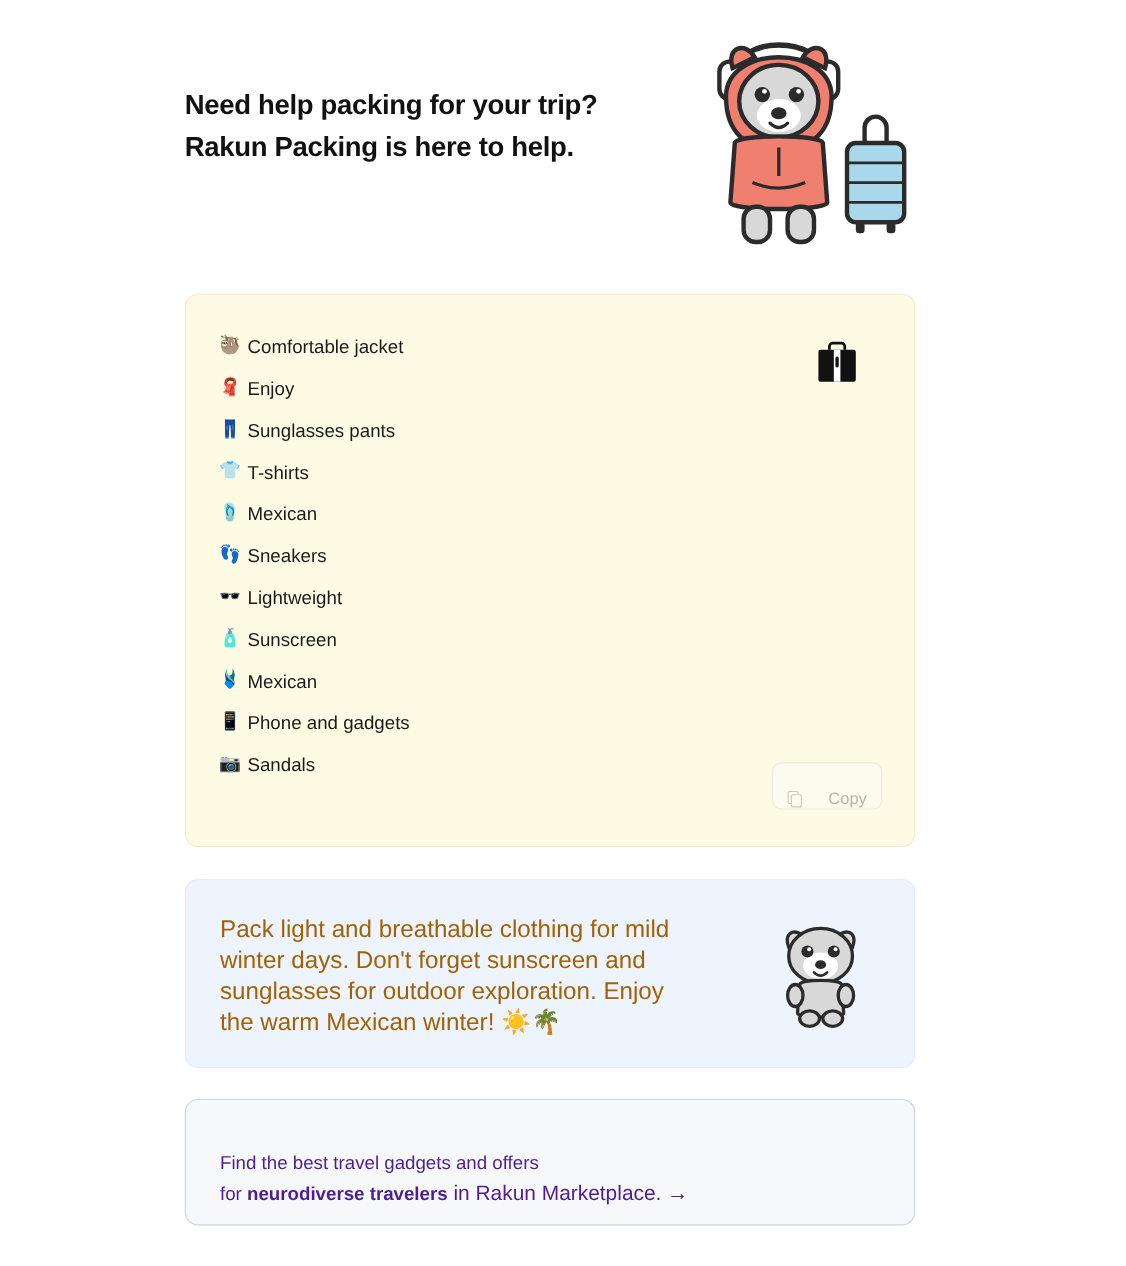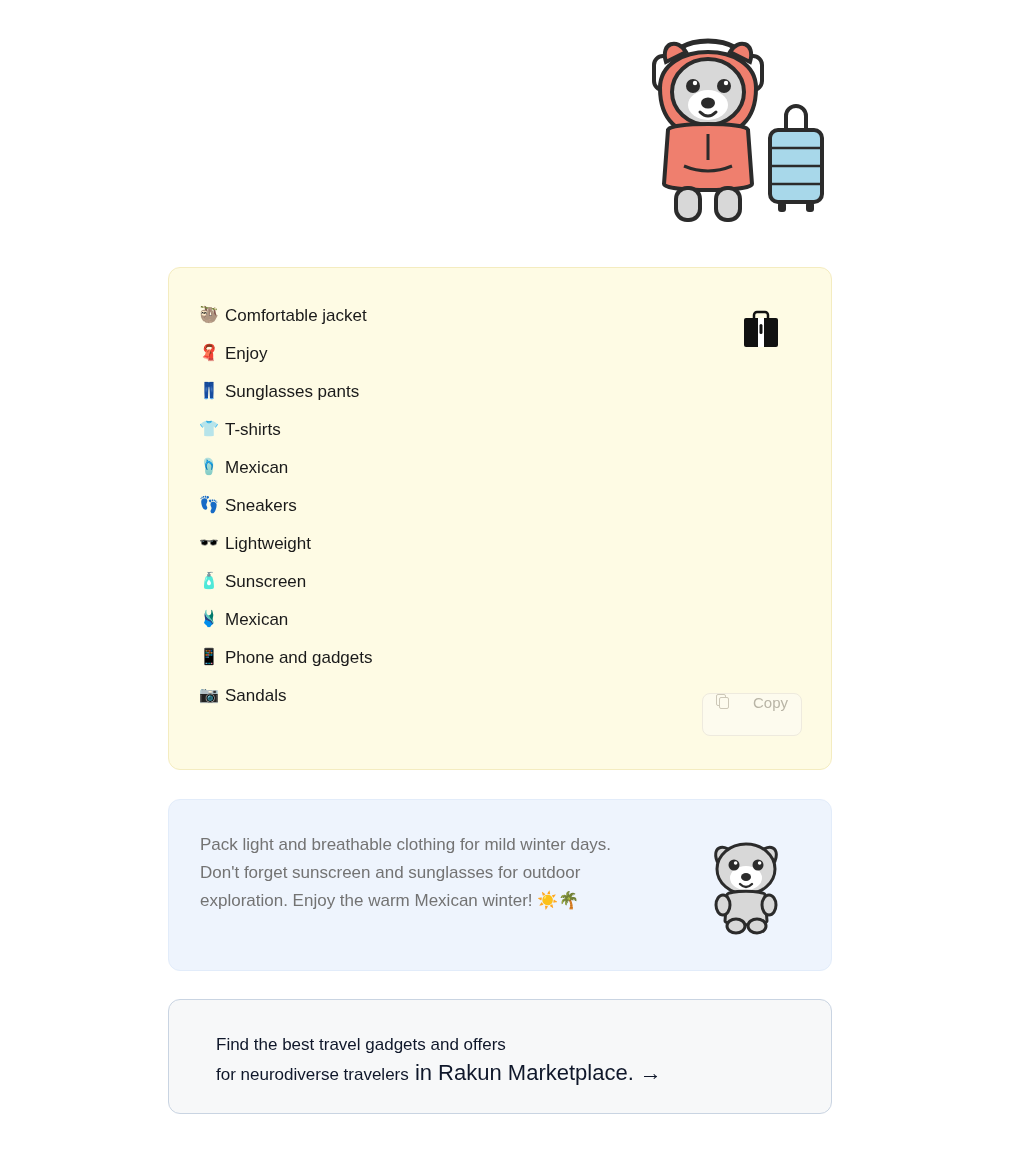--- a/index.html
+++ b/index.html
@@ -104,21 +104,21 @@
     position: absolute;
     right: 29px;
     bottom: 33px;
     width: 100px;
     height: 43px;
     box-sizing: border-box;
     border: 1px solid #eeeade;
     border-radius: 8px;
     background: #fdfbee;
     display: flex;
-    align-items: flex-start;
+    align-items: flex-end;
     justify-content: center;
     gap: 23px;
     color: #b9b5a6;
     font-size: 15px;
     cursor: pointer;
   }
   .copy-button .copy-glyph {
     width: 14px;
     height: 16px;
     position: relative;
@@ -149,23 +149,23 @@
     box-sizing: border-box;
     background: #eef4fd;
     border: 1px solid #e2ecfa;
     border-radius: 12px;
   }
   .tip-text {
     position: absolute;
     left: 31px;
     top: 31px;
     width: 420px;
-    font-size: 17px;
+    font-size: 22px;
     line-height: 28px;
-    color: #737373;
+    color: #a16207;
   }
   .mascot-small {
     position: absolute;
     right: 40px;
     top: 37px;
     width: 90px;
     height: 100px;
   }
 
   
@@ -176,40 +176,43 @@
     width: 664px;
     height: 115px;
     box-sizing: border-box;
     background: #f7f8f9;
     border: 1px solid #c9d4e2;
     border-radius: 12px;
   }
   .promo-text {
     position: absolute;
     left: 31px;
-    top: 31px;
+    top: 44px;
     width: 600px;
     font-size: 17px;
     line-height: 28px;
-    color: #0f172a;
-    margin-left: 16px;
+    color: #4c1d95;
   }
   .promo-text b {
-    font-weight: normal;
+    font-weight: bold;
   }
   .arrow {
-    font-size: 22px;
+    font-size: 19px;
   }
 </style>
 </head>
 <body>
 
 <div class="page">
 
   <div class="header">
+    <div class="headline">
+      <span class="line">Need help packing for your trip?</span>
+      <span class="line">Rakun Packing is here to help.</span>
+    </div>
 
     <div class="mascot-hero">
       <svg viewBox="0 0 200 230" width="200" height="230" xmlns="http://www.w3.org/2000/svg">
 
         <path d="M30 58 C30 22, 110 22, 110 58" fill="none" stroke="#2b2b2b" stroke-width="5"></path>
         <rect x="16" y="46" width="20" height="34" rx="9" fill="#ffffff" stroke="#2b2b2b" stroke-width="4"></rect>
         <rect x="104" y="46" width="20" height="34" rx="9" fill="#ffffff" stroke="#2b2b2b" stroke-width="4"></rect>
 
         <path d="M22 78 C22 30, 118 30, 118 78 C118 110, 100 126, 70 126 C40 126, 22 110, 22 78 Z" fill="#ef7f6e" stroke="#2b2b2b" stroke-width="4"></path>
 

